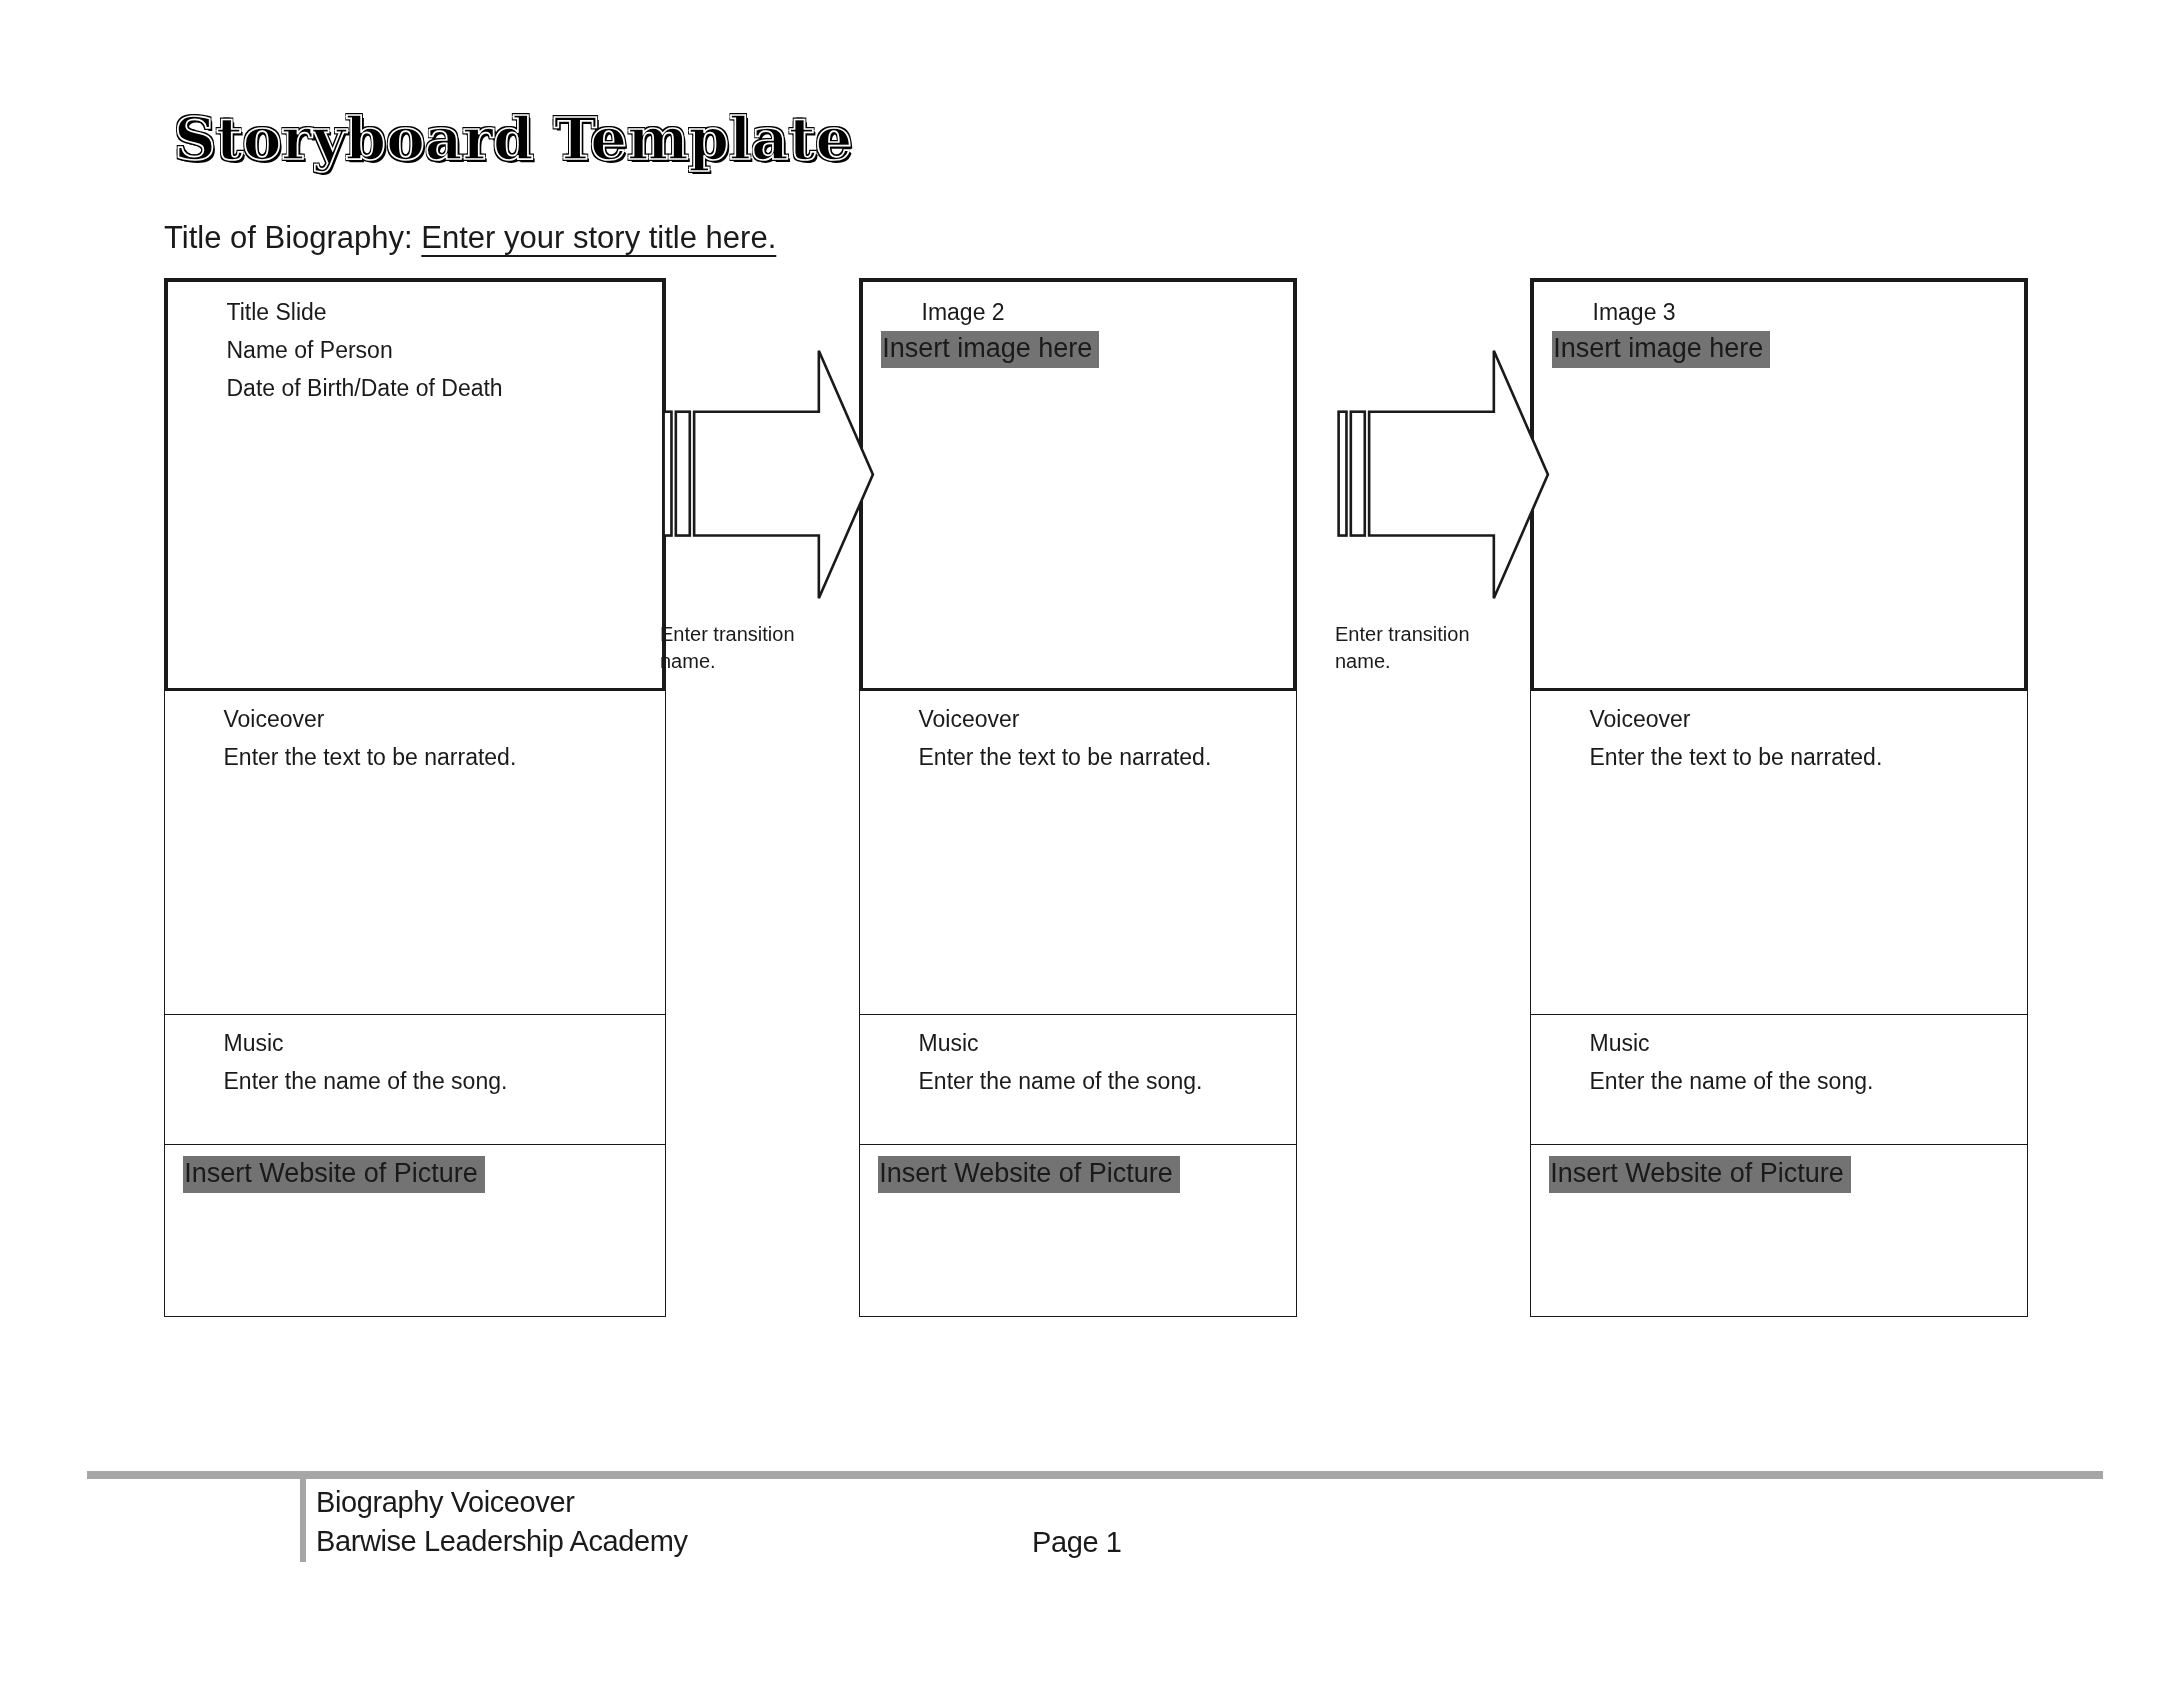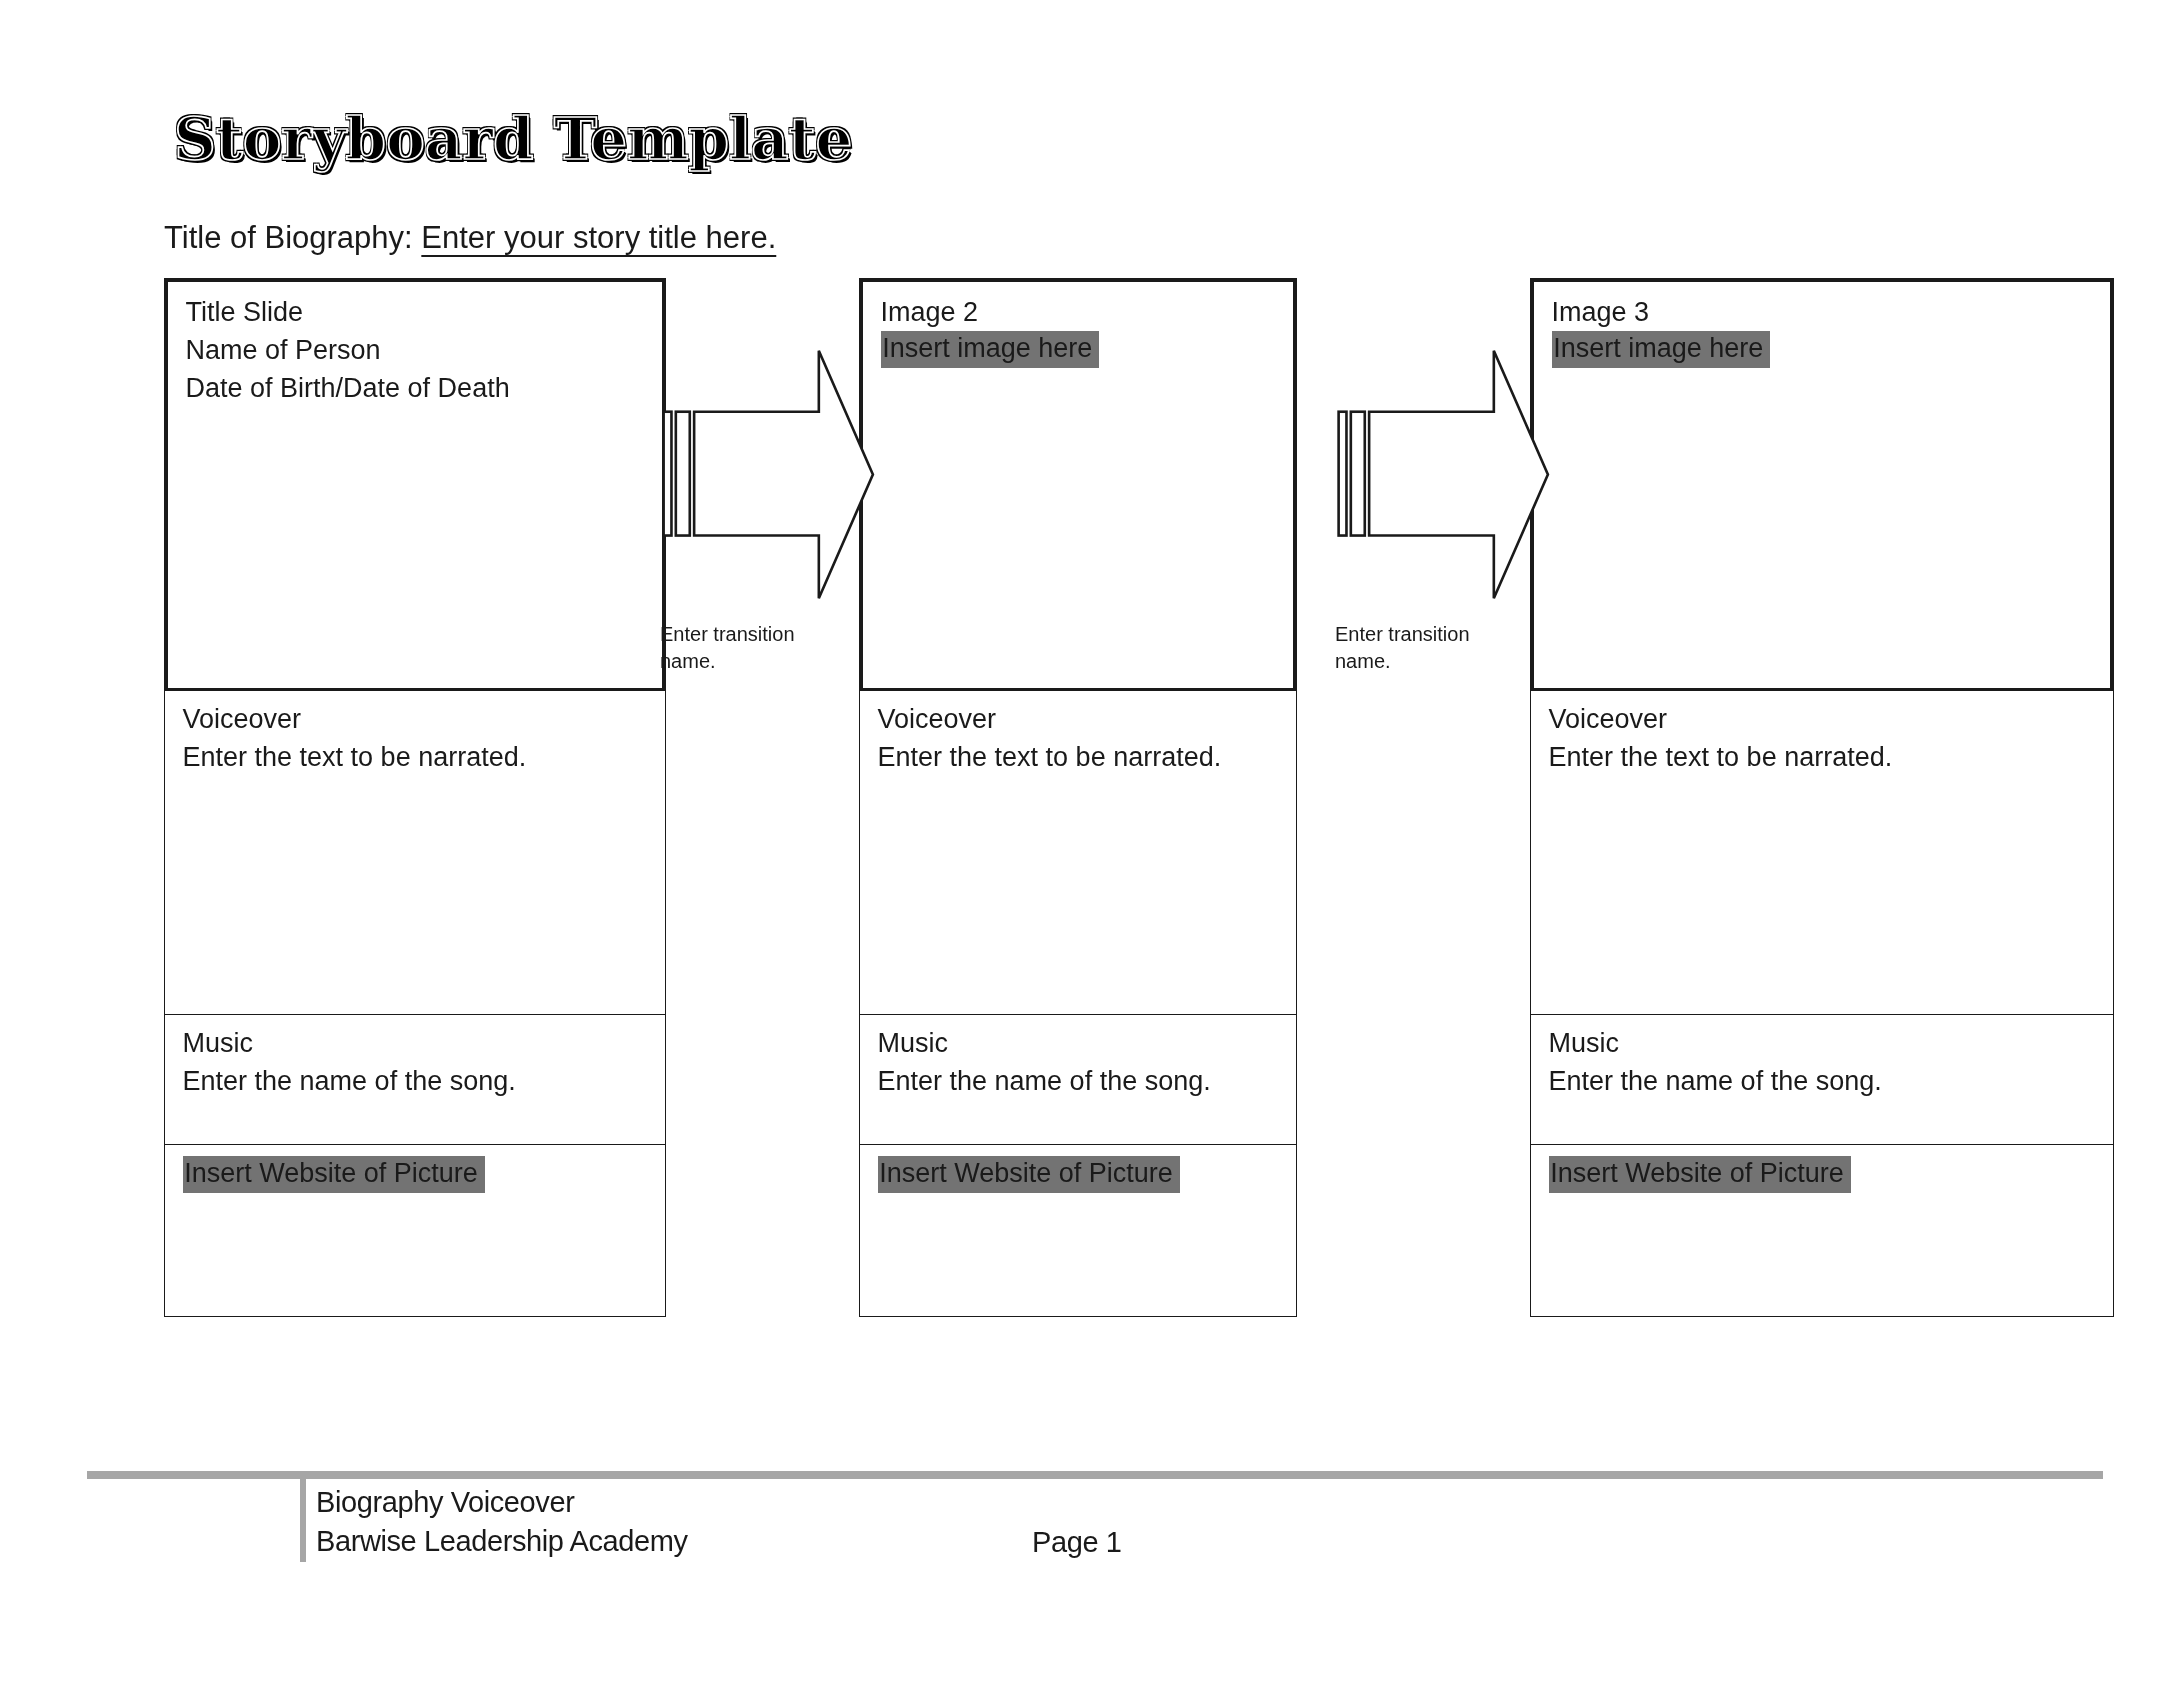--- a/index.html
+++ b/index.html
@@ -33,21 +33,21 @@
   }
 
   .panel { position:absolute; top:278px; height:1039px; }
 
   .box { position:absolute; left:0; right:0; background:#fff; border:1.7px solid #1a1a1a; }
   .slide-box  { top:0;    height:414px; border-width:4.4px; padding:10.5px 17.5px; }
   .voice-box  { top:412px; height:326px; padding:8.7px 17.5px; }
   .music-box  { top:736px; height:132px; padding:8.7px 17.5px; }
   .web-box    { top:866px; height:173px; padding:10.5px 17.5px; }
 
-  .line  { font-size:27px; line-height:38px; }
+  .line  { font-size:23px; line-height:38px;margin-left:41px; }
   .hl {
     background:#737373;
     padding:1.7px 7px 3.5px 1.7px;
     font-size:27px; line-height:32px;
     display:inline-block;
   }
 
   .arrow-svg { position:absolute; top:346px; width:218px; height:257px; }
 
   .transition-label {
@@ -103,21 +103,21 @@
   </div>
   <div class="box music-box">
     <div class="line">Music</div>
     <div class="line">Enter the name of the song.</div>
   </div>
   <div class="box web-box">
     <span class="hl">Insert Website of Picture</span>
   </div>
 </section>
 
-<section class="panel" style="left:1530px; width:584px;">
+<section class="panel" style="left:1530px; width:498px;">
   <div class="box slide-box">
     <div class="line">Image 3</div>
     <span class="hl">Insert image here</span>
   </div>
   <div class="box voice-box">
     <div class="line">Voiceover</div>
     <div class="line">Enter the text to be narrated.</div>
   </div>
   <div class="box music-box">
     <div class="line">Music</div>

